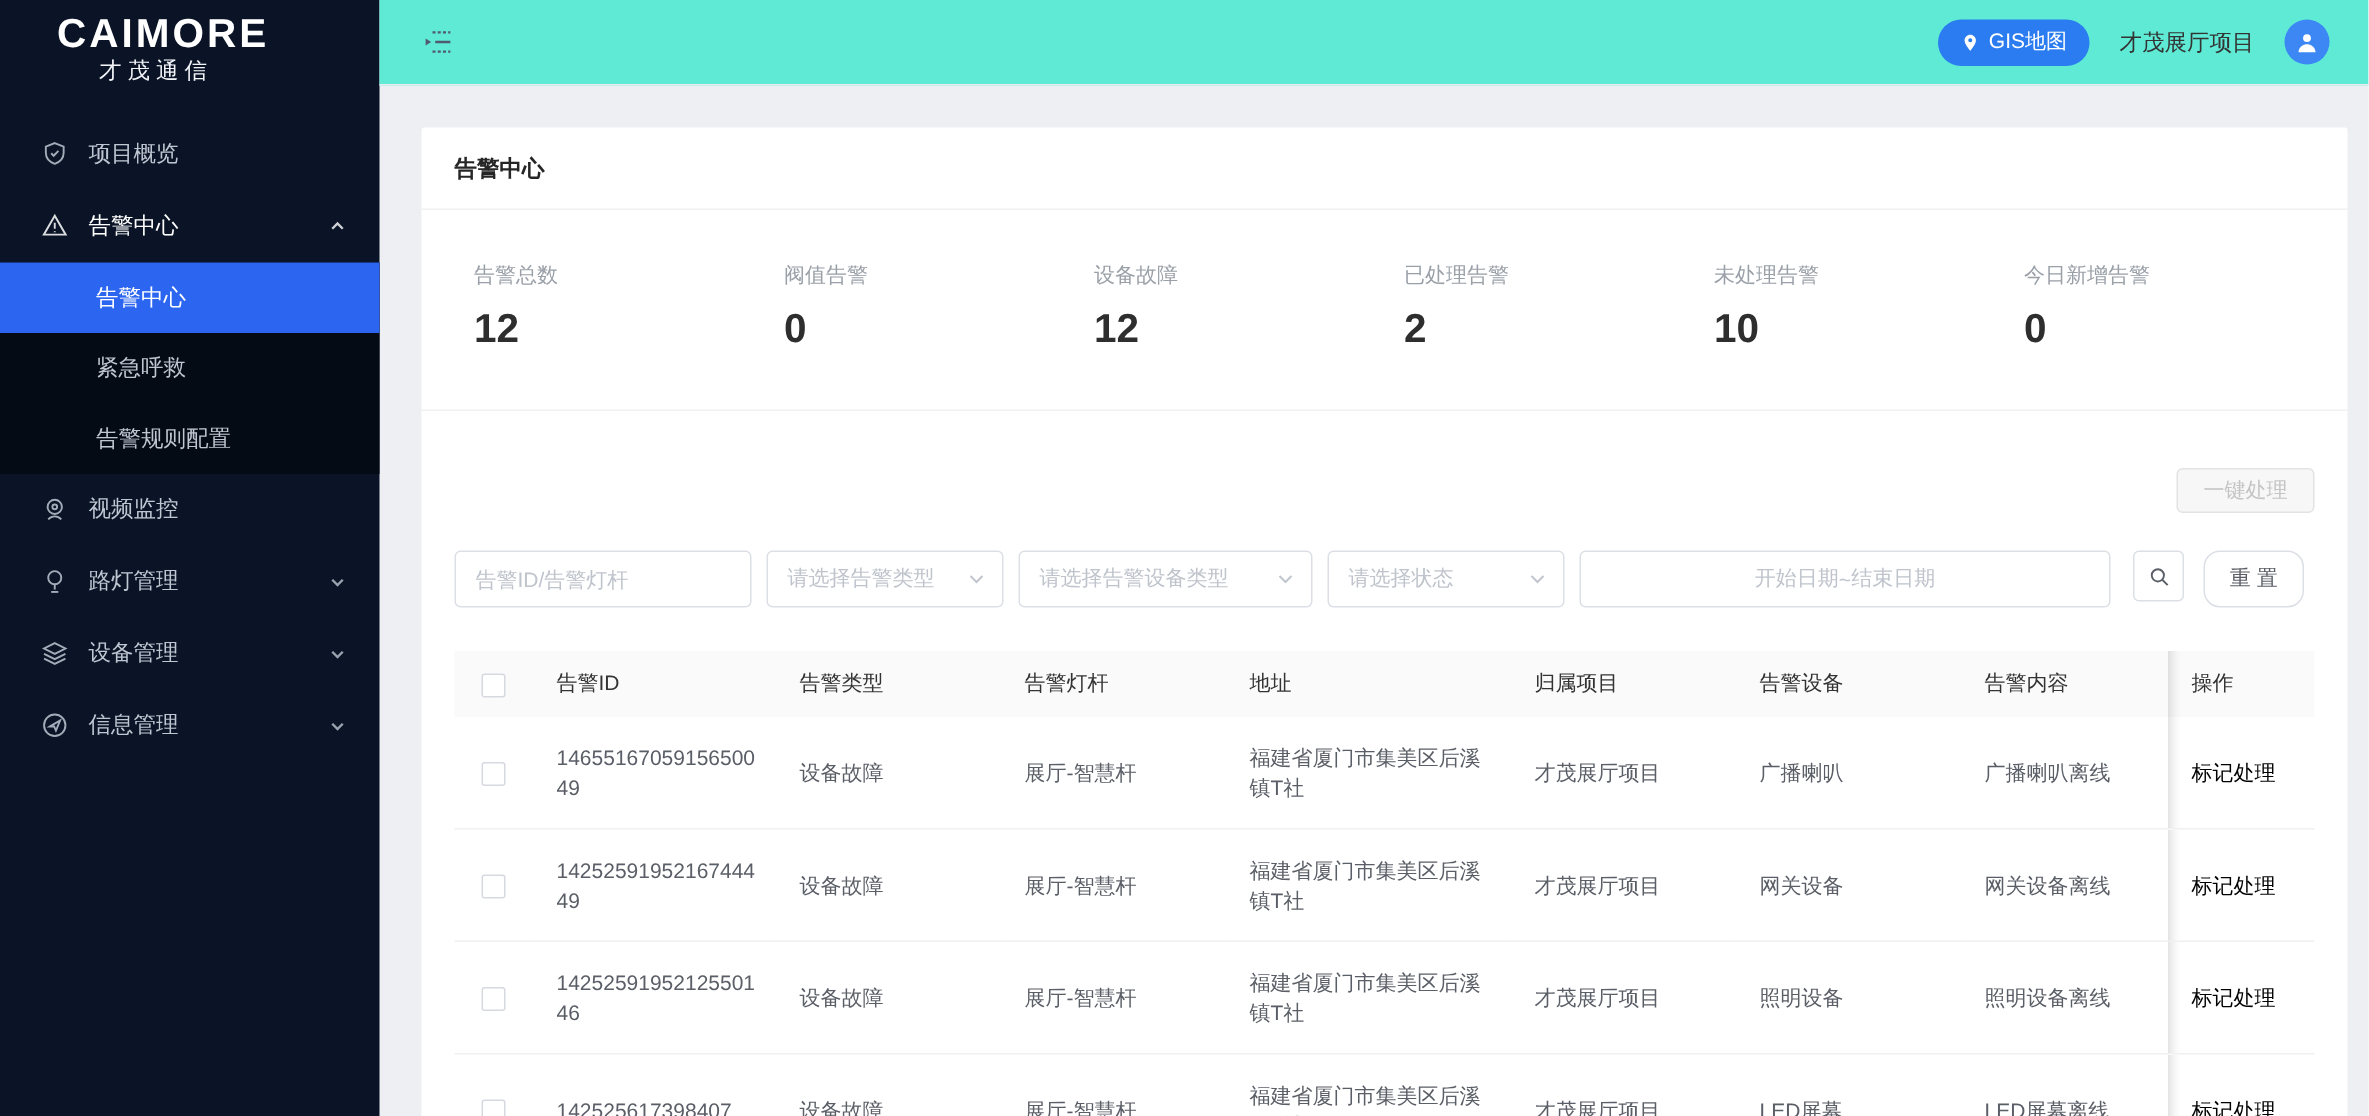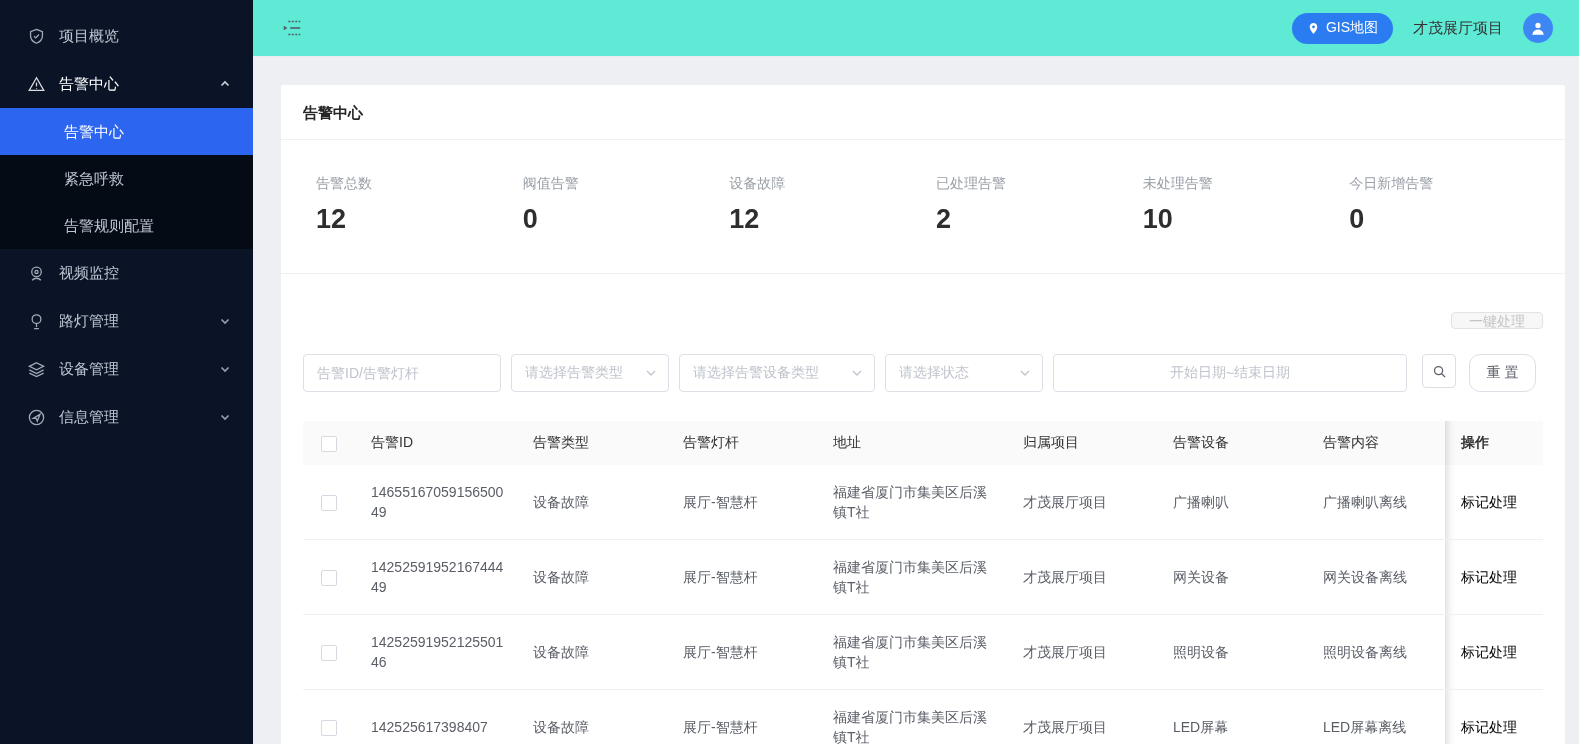--- a/index.html
+++ b/index.html
@@ -33,21 +33,21 @@
   .content { flex:1; padding:28px 14px 0 28px; overflow:hidden; }
   .card { background:#fff; border-radius:2px; min-height:700px; }
   .card-header { height:55px; line-height:55px; padding:0 22px; font-size:15px; font-weight:bold; color:#262626; border-bottom:1px solid #f0f0f0; }
 
   .stats { display:flex; padding:35px 22px 38px; border-bottom:1px solid #f0f0f0; }
   .stat { flex:1; padding-left:13px; }
   .stat-label { font-size:14px; color:#9aa0a8; margin-bottom:11px; }
   .stat-value { font-size:27px; color:#2e2e2e;font-weight:bold; }
 
   .toolbar { display:flex; justify-content:flex-end; padding:38px 22px 0; }
-  .btn-batch { height:17px; padding:0 17px; background:#f7f7f7; border:1px solid #e3e3e3; border-radius:4px; color:#c4c4c4; font-size:14px; font-family:inherit; cursor:not-allowed; }
+  .btn-batch { height:30px; padding:0 17px; background:#f7f7f7; border:1px solid #e3e3e3; border-radius:4px; color:#c4c4c4; font-size:14px; font-family:inherit; cursor:not-allowed; }
 
   .filters { display:flex; align-items:flex-start; gap:10px; padding:25px 22px 0; }
   .f-box { height:38px; border:1px solid #dcdfe6; border-radius:4px; background:#fff; font-size:14px; }
   .f-input { width:198px; padding:0 13px; color:#606266; font-family:inherit; outline:none; }
   .f-input::placeholder { color:#bfc4cc; }
   .f-select { display:flex; align-items:center; justify-content:space-between; color:#bfc4cc; padding:0 11px 0 13px; cursor:pointer; }
   .f-select .sel-chev { width:12px; height:12px; color:#c0c4cc; }
   .w-type { width:158px; } .w-devtype { width:196px; } .w-status { width:158px; }
   .f-daterange { width:354px; display:flex; align-items:center; justify-content:center; color:#bfc4cc; cursor:text; }
   .btn-search { width:34px; height:34px; margin-left:5px; border:1px solid #dcdfe6; border-radius:4px; background:#fff; display:flex; align-items:center; justify-content:center; color:#5a5e66; cursor:pointer; }
@@ -55,32 +55,36 @@
 
   .table-wrap { margin:29px 22px 0; }
   table { width:100%; border-collapse:collapse; table-layout:fixed; }
   th { background:#fafafa; height:44px; font-size:14px; color:#333; font-weight:500; text-align:left; padding:0 8px 0 16px; }
   td { font-size:14px; color:#5a5e66; padding:17px 10px 17px 16px; border-bottom:1px solid #f0f0f0; line-height:20px; word-break:break-all; vertical-align:middle; }
   .col-cb { width:52px; } .col-id { width:162px; } .col-type { width:150px; }
   .col-pole { width:150px; } .col-addr { width:190px; } .col-proj { width:150px; }
   .col-dev { width:150px; } .col-cont { width:138px; } .col-act { width:98px; }
   th.cell-cb, td.cell-cb { text-align:center; padding:0; }
   th.cell-act, td.cell-act { box-shadow:inset 10px 0 8px -8px rgba(0,0,0,.16); background-clip:padding-box; }
-  th.cell-act { background:#fafafa;font-weight:bold; }
+  th.cell-act { background:#fafafa; }
   td.cell-act { background:#fff; }
   .cb { display:inline-block; width:16px; height:16px; border:1px solid #d6d9e0; border-radius:2px; background:#fff; vertical-align:middle; cursor:pointer; }
   .link { color:#000000; text-decoration:none; cursor:pointer; }
   svg { display:block; }
 </style>
 </head>
 <body>
 
 <div class="app">
 
   <aside class="sidebar">
+    <div class="logo">
+      <div class="logo-en">CAIMORE</div>
+      <div class="logo-cn">才茂通信</div>
+    </div>
     <nav class="menu">
 
       <div class="menu-item">
         <span class="mi-icon">
           <svg viewBox="0 0 24 24" fill="none" stroke="currentColor" stroke-width="1.6">
               <path d="M12 3l7.5 3v5.2c0 4.6-3.2 7.8-7.5 9.3-4.3-1.5-7.5-4.7-7.5-9.3V6l7.5-3z"></path>
               <path d="M9 11.6l2.1 2.1 4-4.2"></path>
             </svg>
         </span>
         <span>项目概览</span>

